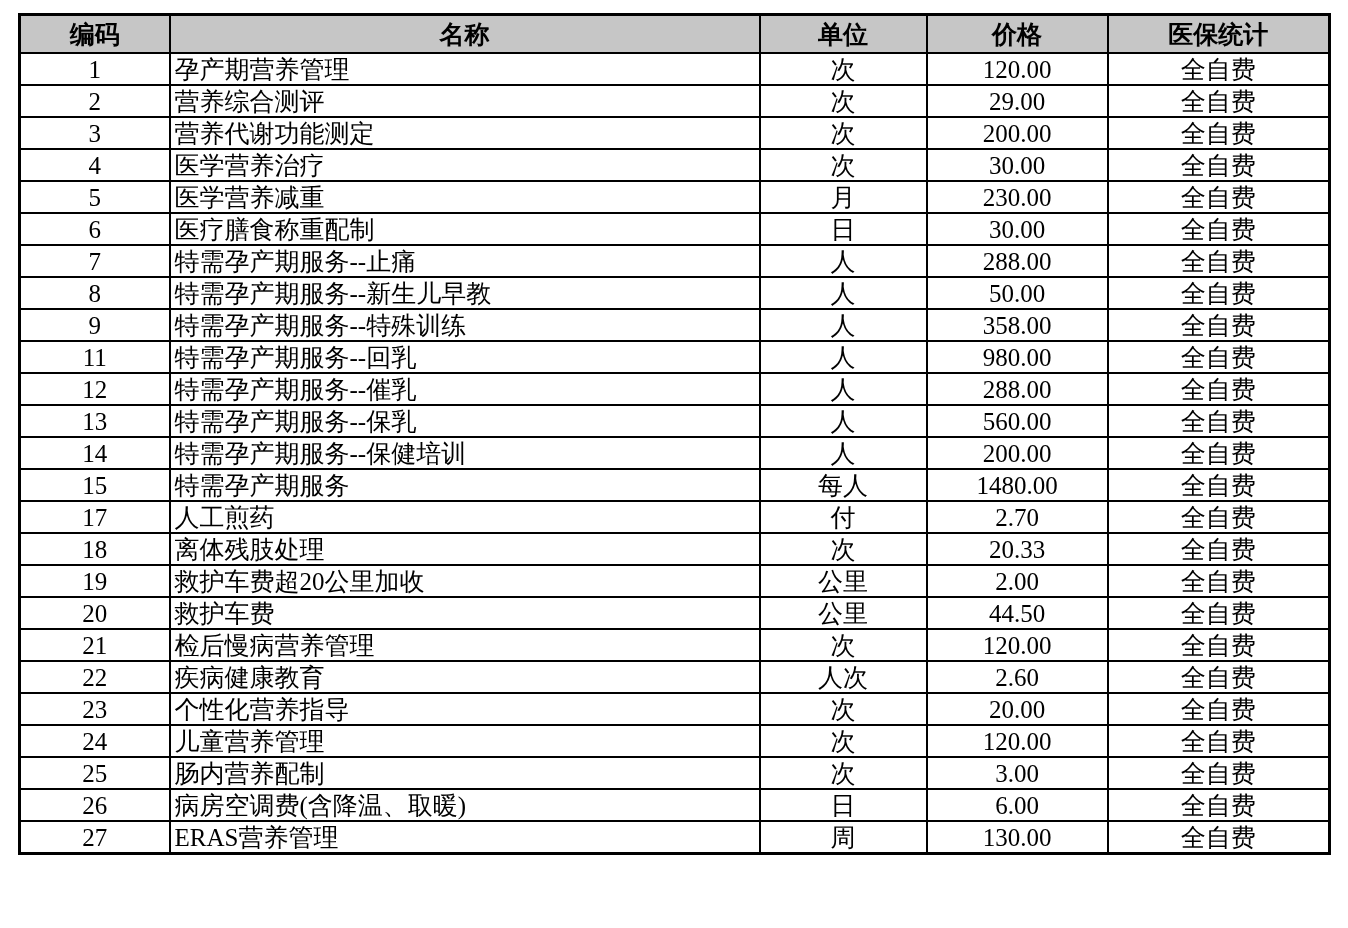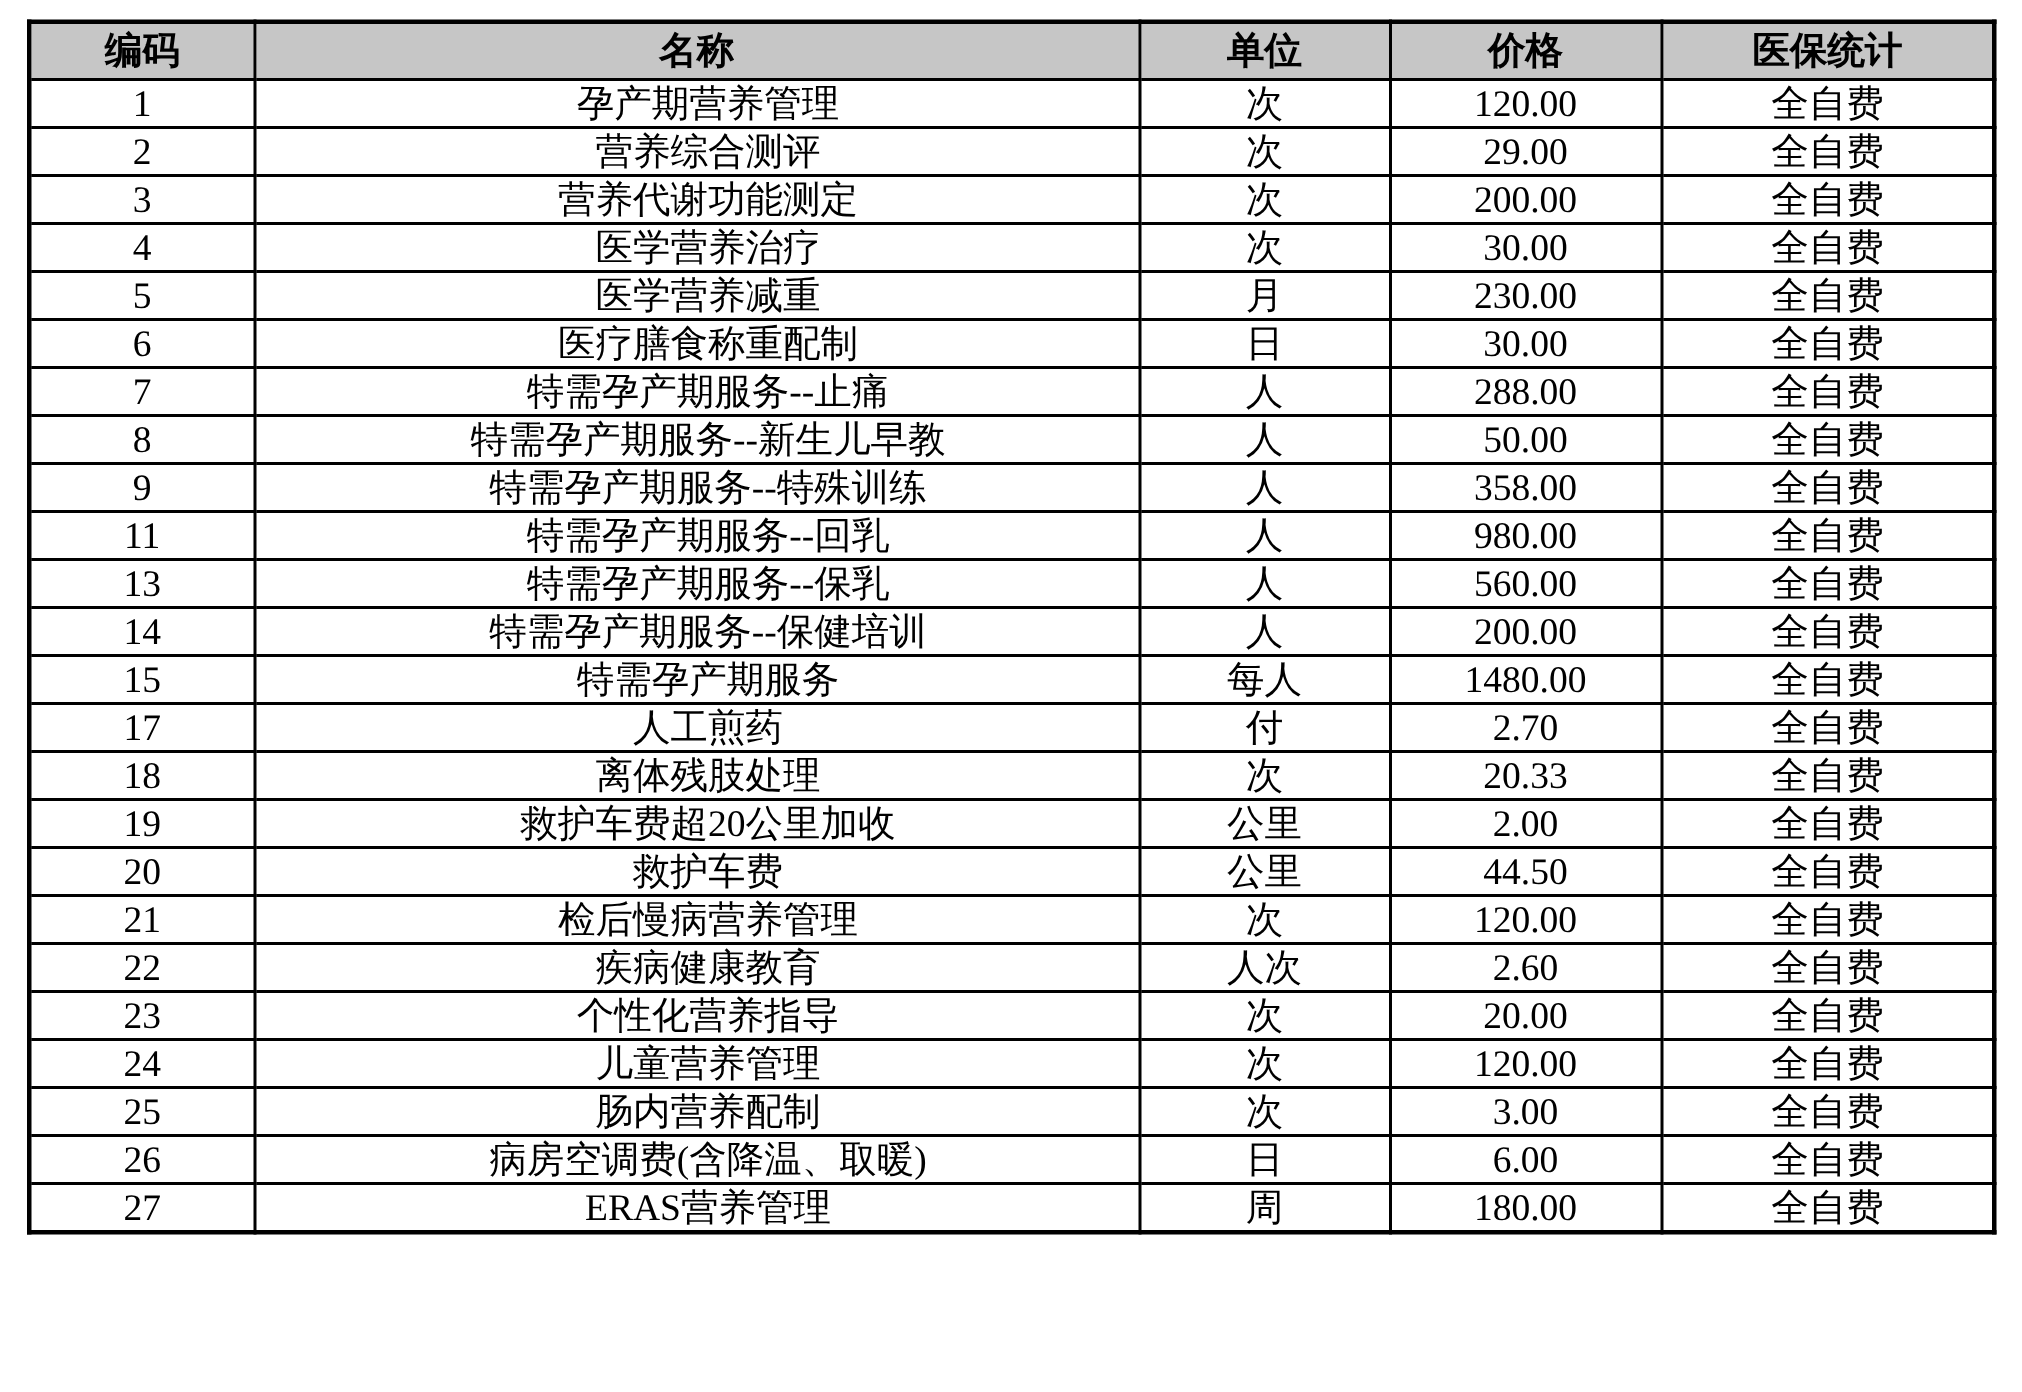--- a/index.html
+++ b/index.html
@@ -46,22 +46,22 @@
     font-weight: normal;
     background: #ffffff;
   }
   .price-table td.cell-code,
   .price-table td.cell-unit,
   .price-table td.cell-price,
   .price-table td.cell-insurance {
     text-align: center;
   }
   .price-table td.cell-name {
-    text-align: center;
-    padding-left: 15px;
+    text-align: left;
+    padding-left: 4px;
   }
 </style>
 </head>
 <body>
 
 <div class="table-wrap">
   <table class="price-table">
     <colgroup>
       <col class="c-code">
       <col class="c-name">
@@ -143,20 +143,27 @@
           <td class="cell-insurance">全自费</td>
         </tr>
         <tr>
           <td class="cell-code">11</td>
           <td class="cell-name">特需孕产期服务--回乳</td>
           <td class="cell-unit">人</td>
           <td class="cell-price">980.00</td>
           <td class="cell-insurance">全自费</td>
         </tr>
         <tr>
+          <td class="cell-code">12</td>
+          <td class="cell-name">特需孕产期服务--催乳</td>
+          <td class="cell-unit">人</td>
+          <td class="cell-price">288.00</td>
+          <td class="cell-insurance">全自费</td>
+        </tr>
+        <tr>
           <td class="cell-code">13</td>
           <td class="cell-name">特需孕产期服务--保乳</td>
           <td class="cell-unit">人</td>
           <td class="cell-price">560.00</td>
           <td class="cell-insurance">全自费</td>
         </tr>
         <tr>
           <td class="cell-code">14</td>
           <td class="cell-name">特需孕产期服务--保健培训</td>
           <td class="cell-unit">人</td>
@@ -237,18 +244,18 @@
           <td class="cell-code">26</td>
           <td class="cell-name">病房空调费(含降温、取暖)</td>
           <td class="cell-unit">日</td>
           <td class="cell-price">6.00</td>
           <td class="cell-insurance">全自费</td>
         </tr>
         <tr>
           <td class="cell-code">27</td>
           <td class="cell-name">ERAS营养管理</td>
           <td class="cell-unit">周</td>
-          <td class="cell-price">180.00</td>
+          <td class="cell-price">130.00</td>
           <td class="cell-insurance">全自费</td>
         </tr>
       </tbody>
   </table>
 </div>
 
 </body></html>

